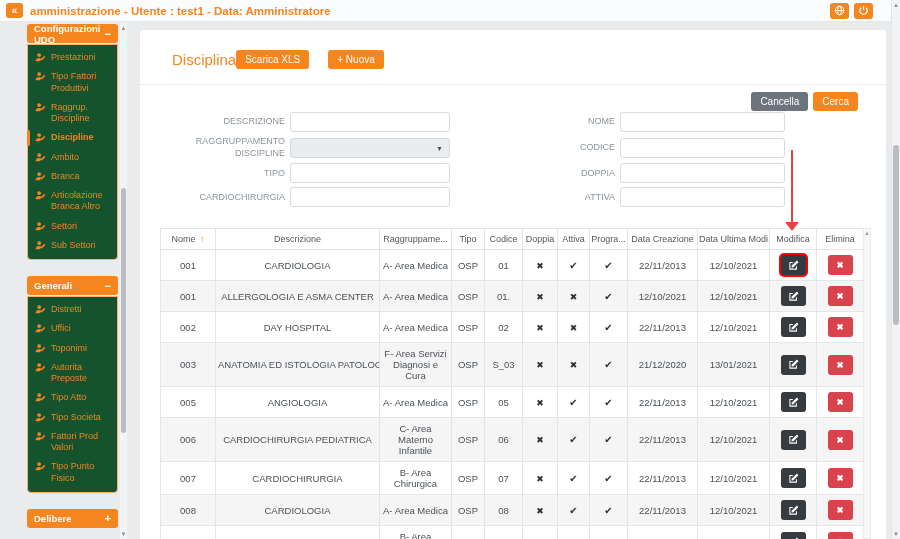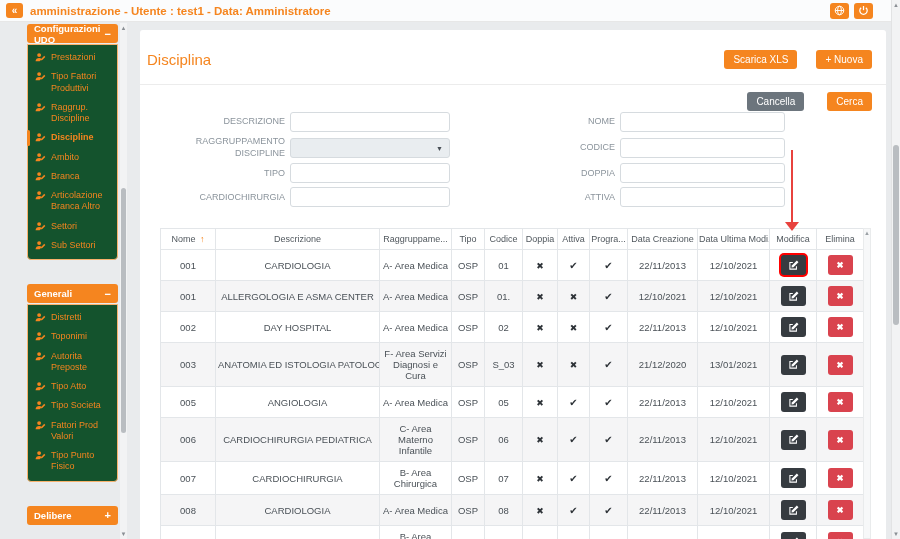--- a/index.html
+++ b/index.html
@@ -11,21 +11,21 @@
             border-bottom:1px solid #e7e7e7; display:flex; align-items:center; gap:7px; padding:0 6px; z-index:3; }
   .tb-collapse { width:17px; height:15px; background:#f5851f; color:#fff; border:none; border-radius:3px;
                  font-size:10px; line-height:13px; cursor:pointer; font-weight:bold; }
   .tb-title { color:#f5851f; font-weight:bold; font-size:11.5px; white-space:nowrap; }
   .tb-actions { margin-left:auto; display:flex; gap:5px; margin-right:12px; }
   .tb-btn { width:19px; height:16px; background:#f5851f; border:none; border-radius:3px;
             display:flex; align-items:center; justify-content:center; cursor:pointer; }
 
   
   .sidebar { position:absolute; left:3px; top:24px; width:115px; z-index:2; }
-  .sb-group { margin-bottom:24px;padding-left:24px; }
+  .sb-group { margin-bottom:16px;padding-left:24px; }
   .sb-group-header { background:#f5851f; color:#fff; font-weight:bold; font-size:9.5px; height:19px;
                      display:flex; align-items:center; justify-content:space-between; padding:0 7px;
                      border-radius:3px; cursor:pointer; }
   .sb-toggle { font-size:11px; font-weight:bold; }
   .sb-body { border:1px solid #f8b26d; border-radius:0 0 4px 4px; margin-top:1px; padding:3px 0 4px; background:#14532d; }
   .sb-item { display:flex; gap:5px; align-items:flex-start; padding:4px 3px 4px 7px; font-size:9px;
              color:#f5851f; position:relative; cursor:pointer; line-height:1.25; }
   .sb-item svg { flex:none; margin-top:0; }
   .sb-item.active { font-weight:bold; }
   .sb-item.active::before { content:''; position:absolute; left:-1px; top:2px; bottom:2px; width:3px;
@@ -37,28 +37,28 @@
   .page-sb { position:absolute; right:0; top:0; width:9px; height:539px; border-left:1px solid #e2e3e4; z-index:6; }
   .sb-arrow { position:absolute; left:0; width:100%; text-align:center; font-size:6px; color:#8a8f94; line-height:8px; }
   .sb-arrow.up { top:1px; } .sb-arrow.down { bottom:1px; }
   .sb-thumb { position:absolute; left:1px; background:#b9bdc1; border-radius:3px; }
   .side-sb .sb-thumb { width:5px; top:165px; height:245px; }
   .page-sb .sb-thumb { width:6px; top:145px; height:180px; }
 
   
   .card { position:absolute; left:140px; top:30px; width:746px; height:509px; background:#fff;
           border-radius:3px 3px 0 0; overflow:hidden; z-index:1; }
-  .card-head { display:flex; justify-content:space-between; align-items:center; height:54px; padding:4px 14px 0 7px; }
+  .card-head { display:flex; align-items:center; height:54px; padding:4px 14px 0 32px; }
   .page-title { color:#f5851f; font-size:15px; font-weight:normal; }
   .head-actions { display:flex; gap:19px; }
   .btn { border:none; border-radius:3px; font-size:10px; padding:4px 9px; color:#fff; cursor:pointer; white-space:nowrap; }
   .btn.orange { background:#f5851f; }
   .btn.gray { background:#6c757d; }
   .divider { position:absolute; left:0; right:0; top:54px; border-top:1px solid #ececec; }
-  .form-actions { position:absolute; right:14px; top:62px; display:flex; gap:23px; }
+  .form-actions { position:absolute; right:28px; top:62px; display:flex; gap:5px; }
 
   
   .search-form { position:absolute; left:20px; top:82px; display:grid;
                  grid-template-columns:125px 160px 160px 165px; column-gap:5px; row-gap:4px; align-items:center; }
   .f-label { font-size:9px; color:#8b949c; text-align:right; line-height:1.3; }
   .f-input { height:20px; width:100%; border:1px solid #d6dbdf; border-radius:3px; font-size:10px;
              padding:0 5px; color:#495057; background:#fff; font-family:inherit; }
   .f-select { height:20px; width:100%; border:1px solid #d6dbdf; border-radius:3px; background:#e9edf0;
               position:relative; cursor:pointer; }
   .f-select .caret { position:absolute; right:6px; top:6px; font-size:7px; color:#495057; line-height:1; }
@@ -211,20 +211,28 @@
             <path d="M13.4 5.6l1.6 1.6-4.4 4.4-2.2.6.6-2.2z"></path>
           </svg>
           <span>Distretti</span>
         </div>
         <div class="sb-item">
           <svg viewBox="0 0 16 16" width="11" height="11" fill="#f5851f">
             <circle cx="6" cy="4.5" r="2.8"></circle>
             <path d="M.8 13.5c0-2.9 2.3-4.7 5.2-4.7 1.5 0 2.9.5 3.8 1.4l-3 3.3z"></path>
             <path d="M13.4 5.6l1.6 1.6-4.4 4.4-2.2.6.6-2.2z"></path>
           </svg>
+          <span>Uffici</span>
+        </div>
+        <div class="sb-item">
+          <svg viewBox="0 0 16 16" width="11" height="11" fill="#f5851f">
+            <circle cx="6" cy="4.5" r="2.8"></circle>
+            <path d="M.8 13.5c0-2.9 2.3-4.7 5.2-4.7 1.5 0 2.9.5 3.8 1.4l-3 3.3z"></path>
+            <path d="M13.4 5.6l1.6 1.6-4.4 4.4-2.2.6.6-2.2z"></path>
+          </svg>
           <span>Toponimi</span>
         </div>
         <div class="sb-item">
           <svg viewBox="0 0 16 16" width="11" height="11" fill="#f5851f">
             <circle cx="6" cy="4.5" r="2.8"></circle>
             <path d="M.8 13.5c0-2.9 2.3-4.7 5.2-4.7 1.5 0 2.9.5 3.8 1.4l-3 3.3z"></path>
             <path d="M13.4 5.6l1.6 1.6-4.4 4.4-2.2.6.6-2.2z"></path>
           </svg>
           <span>Autorita Preposte</span>
         </div>

